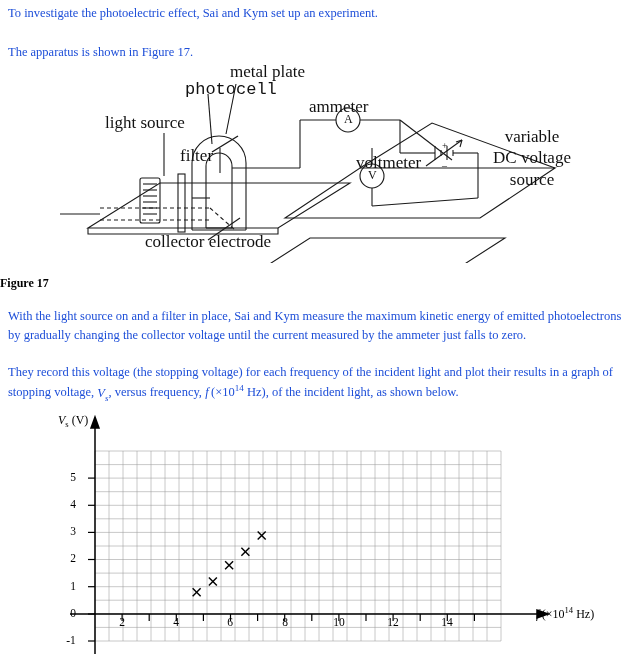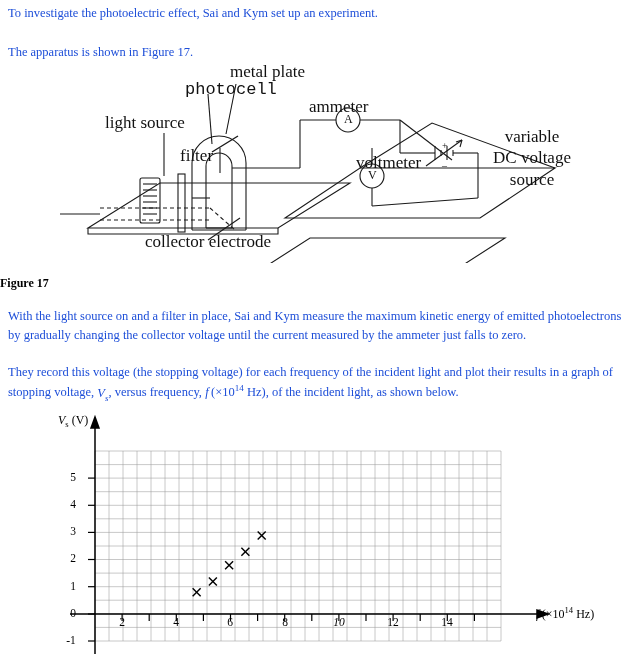--- a/index.html
+++ b/index.html
@@ -301,18 +301,18 @@
     <div class="tick-label" style="left:24px; top:139px; width:18px;">2</div>
     <div class="tick-label" style="left:24px; top:167px; width:18px;">1</div>
     <div class="tick-label" style="left:24px; top:194px; width:18px;">0</div>
     <div class="tick-label" style="left:20px; top:221px; width:22px;">-1</div>
 
     
     <div class="tick-label" style="left:75px; top:203px; width:14px;">2</div>
     <div class="tick-label" style="left:129px; top:203px; width:14px;">4</div>
     <div class="tick-label" style="left:183px; top:203px; width:14px;">6</div>
     <div class="tick-label" style="left:238px; top:203px; width:14px;">8</div>
-    <div class="tick-label" style="left:288px; top:203px; width:22px;font-style:italic;">10</div>
+    <div class="tick-label" style="left:288px; top:203px; width:22px;">10</div>
     <div class="tick-label" style="left:342px; top:203px; width:22px;">12</div>
     <div class="tick-label" style="left:396px; top:203px; width:22px;">14</div>
   </div>
 
 </div>
 
 </body></html>

